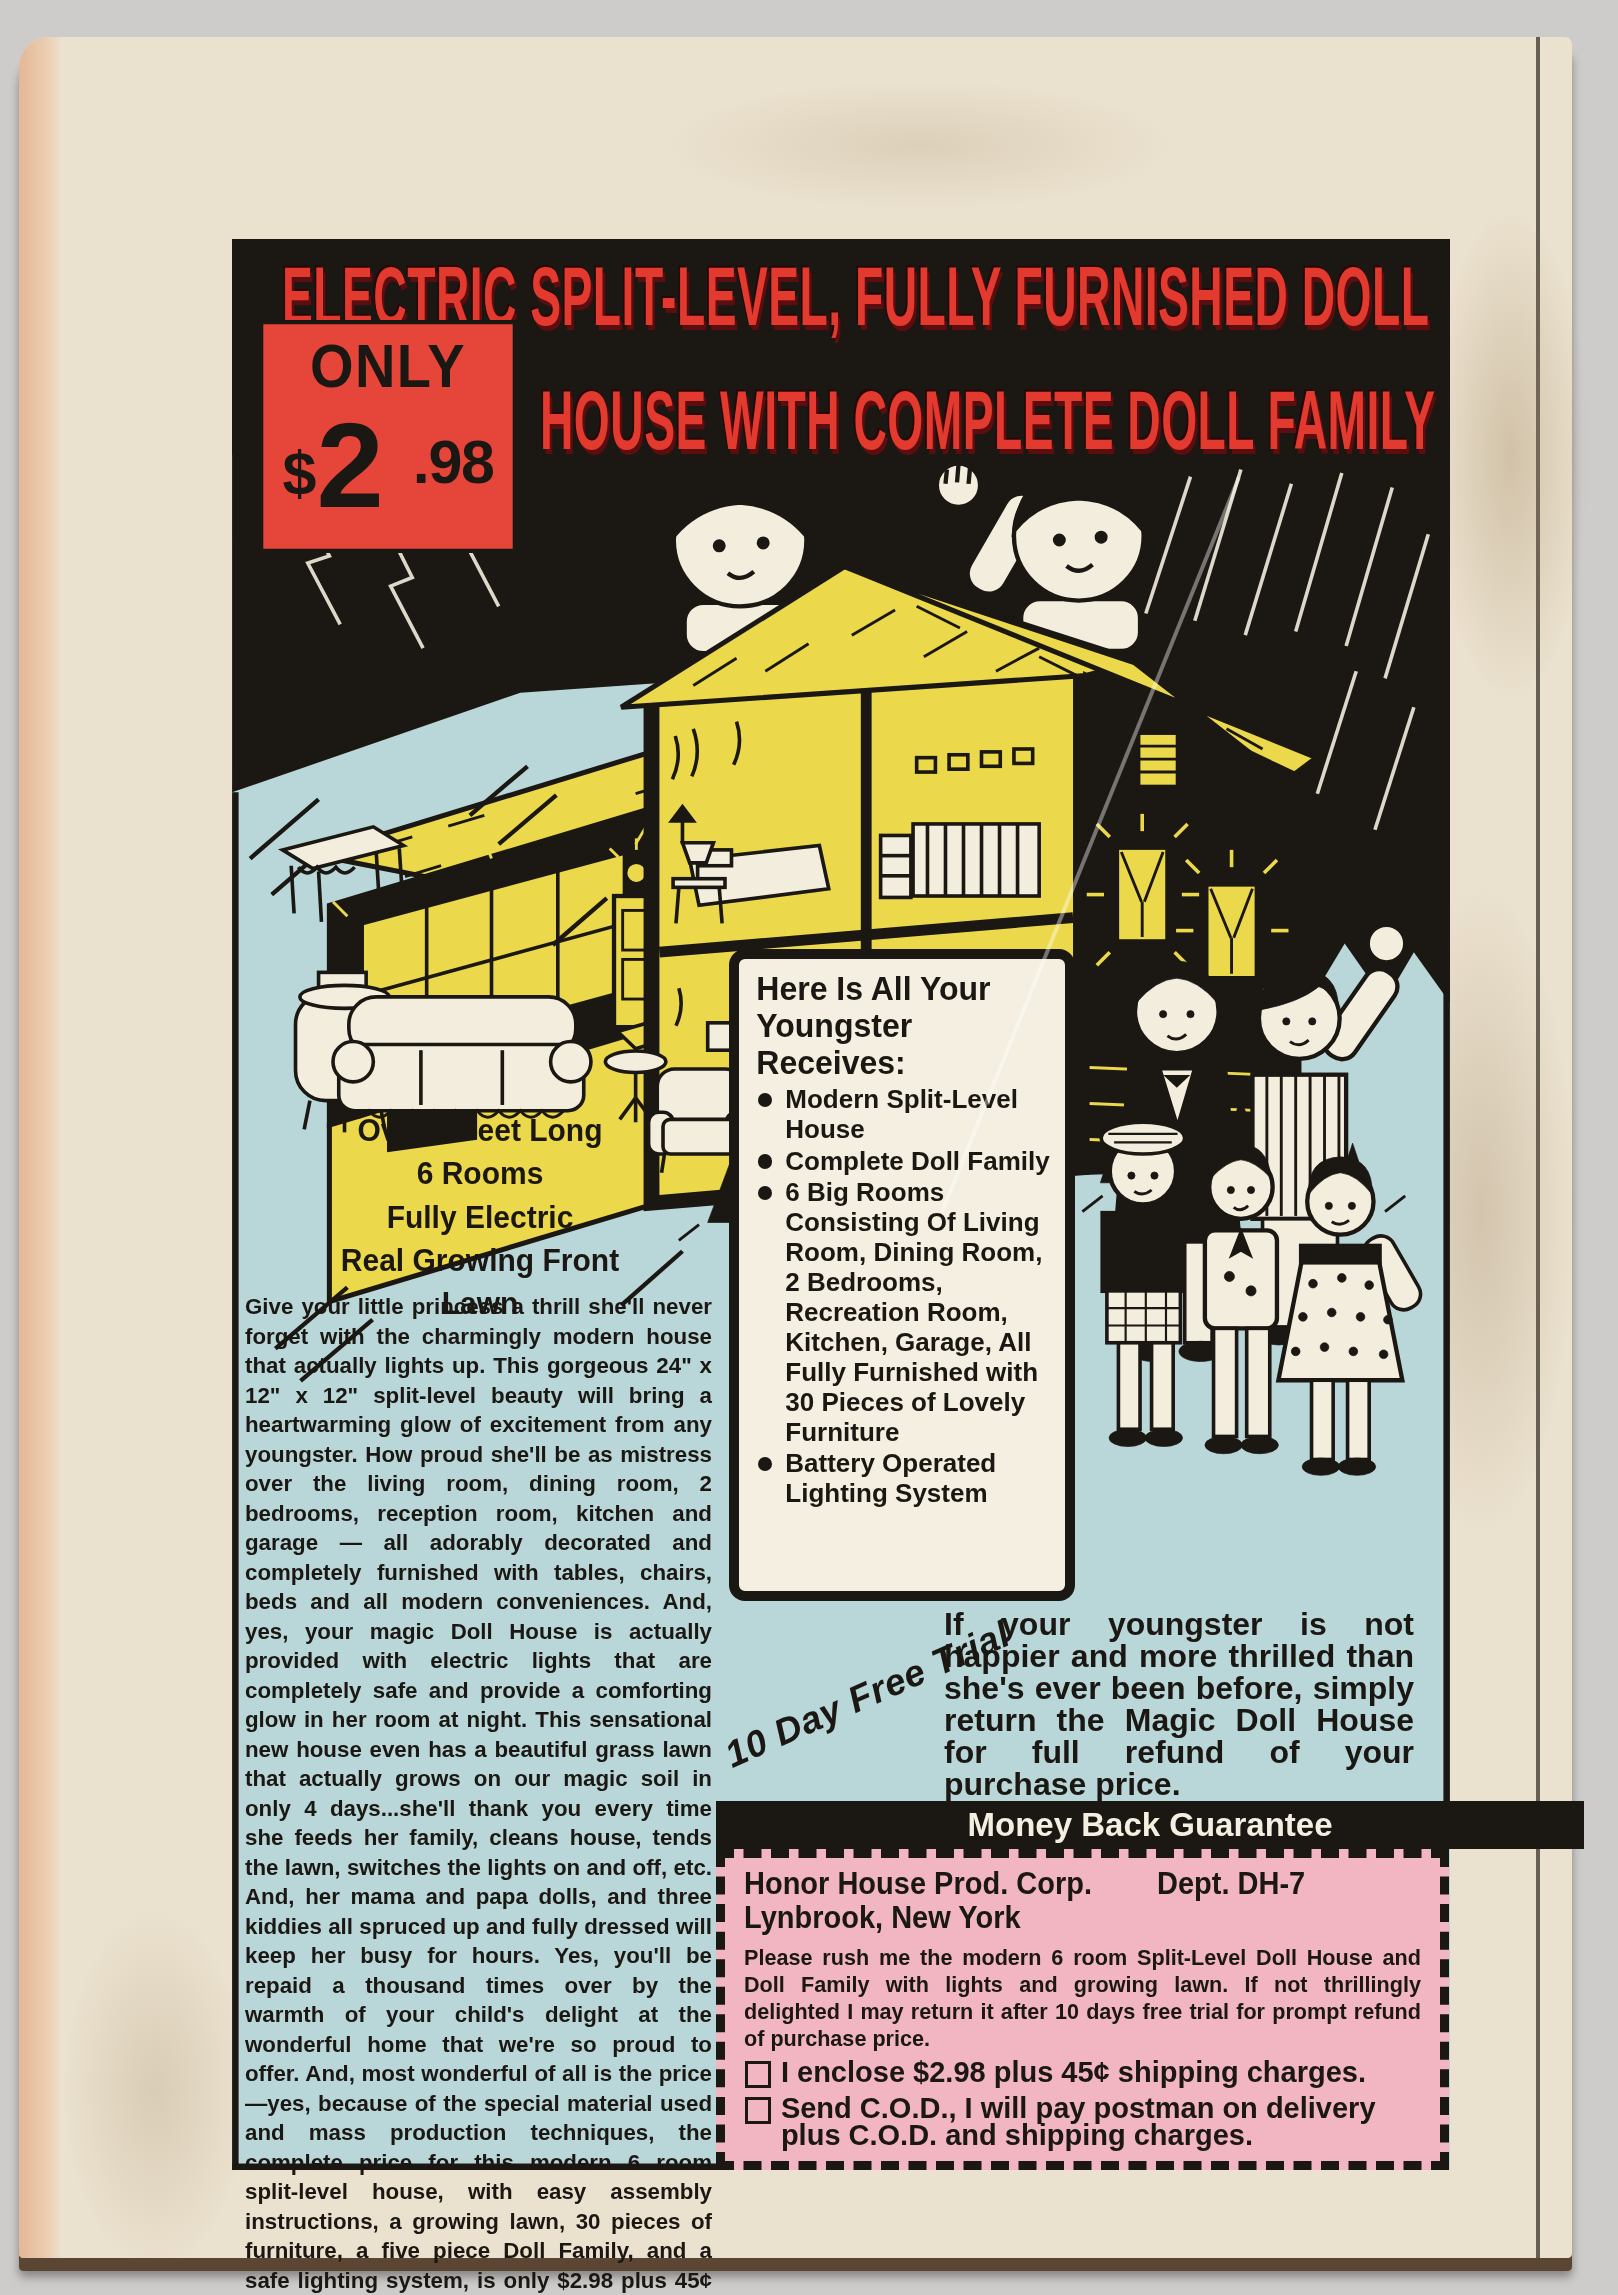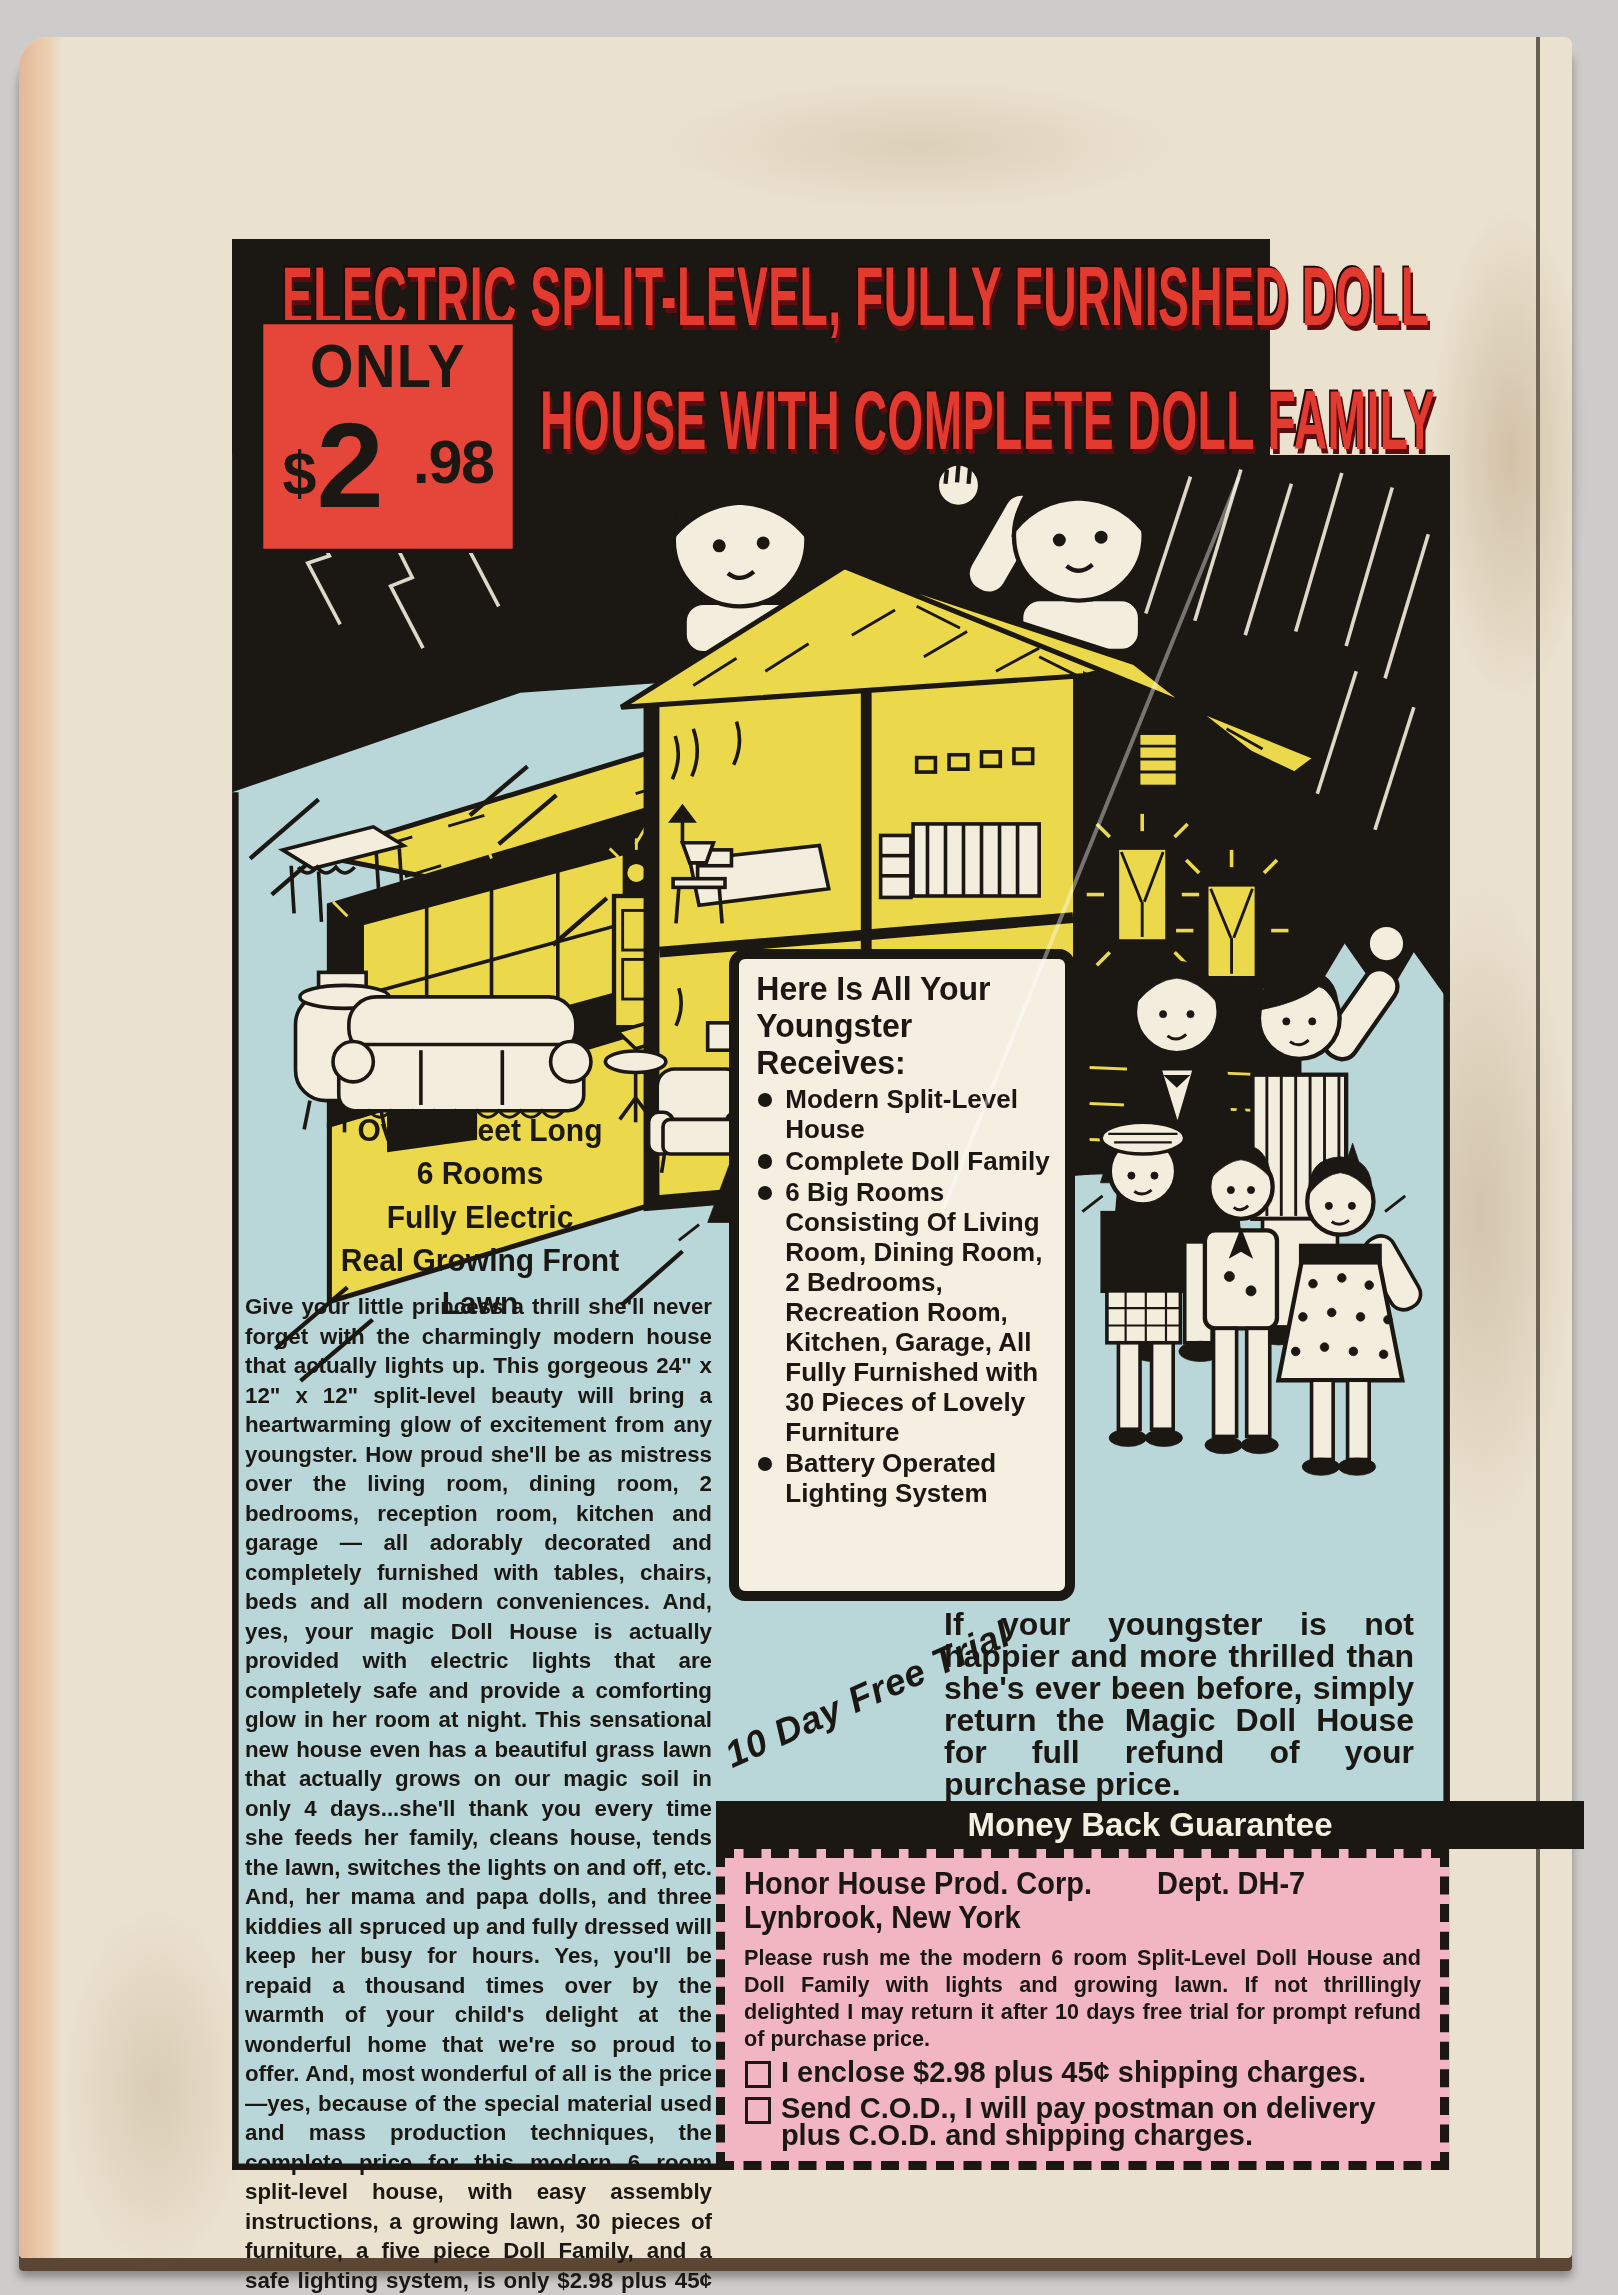--- a/index.html
+++ b/index.html
@@ -13,21 +13,21 @@
         background:linear-gradient(90deg,#e3b896,#eccfb2 70%,rgba(236,207,178,0));border-radius:30px 0 0 4.3px;}
   .page-right-line{position:absolute;right:32px;top:0;width:3.6px;height:100%;background:#3a332b;opacity:.75;}
   .stain{position:absolute;border-radius:50%;pointer-events:none;}
   .s1{left:1412px;top:173px;width:159px;height:490px;background:radial-gradient(closest-side,rgba(164,134,96,.35),rgba(164,134,96,0));}
   .s2{left:1369px;top:850px;width:187px;height:648px;background:radial-gradient(closest-side,rgba(150,120,86,.28),rgba(150,120,86,0));}
   .s3{left:43px;top:1873px;width:187px;height:360px;background:radial-gradient(closest-side,rgba(160,130,96,.22),rgba(160,130,96,0));}
   .s4{left:648px;top:43px;width:504px;height:130px;background:radial-gradient(closest-side,rgba(160,130,96,.18),rgba(160,130,96,0));}
 
   
   .ad{position:absolute;left:213px;top:202px;width:1218px;height:1938px;}
-  .header{position:absolute;left:0;top:0;width:1038px;height:303px;background:#1b1712;z-index:1;}
+  .header{position:absolute;left:0;top:0;width:1218px;height:303px;background:#1b1712;z-index:1;}
   .headline{position:absolute;font-weight:900;color:#e23a2e;white-space:nowrap;
             transform-origin:left top;letter-spacing:0.7px;
             text-shadow:3.6px 3.6px 0 #5c0d10, -2.2px -2.2px 0 #2a0506;}
   .hl1{left:50px;top:10px;font-size:66px;transform:scaleX(.70) scaleY(1.25);}
   .hl2{left:308px;top:134px;font-size:66px;transform:scaleX(.70) scaleY(1.25);}
   .only-box{position:absolute;left:27px;top:81px;width:258px;height:233px;background:#e6463a;
             z-index:3;box-shadow:0 0 0 4.3px #1b1712 inset;text-align:center;}
   .only-word{font-size:56px;font-weight:900;letter-spacing:1.4px;margin-top:13px;transform:scaleY(1.1);color:#1b1712;}
   .price{margin-top:7.2px;font-weight:900;color:#1b1712;line-height:1;}
   .price .dollar{font-size:61px;vertical-align:13px;}

